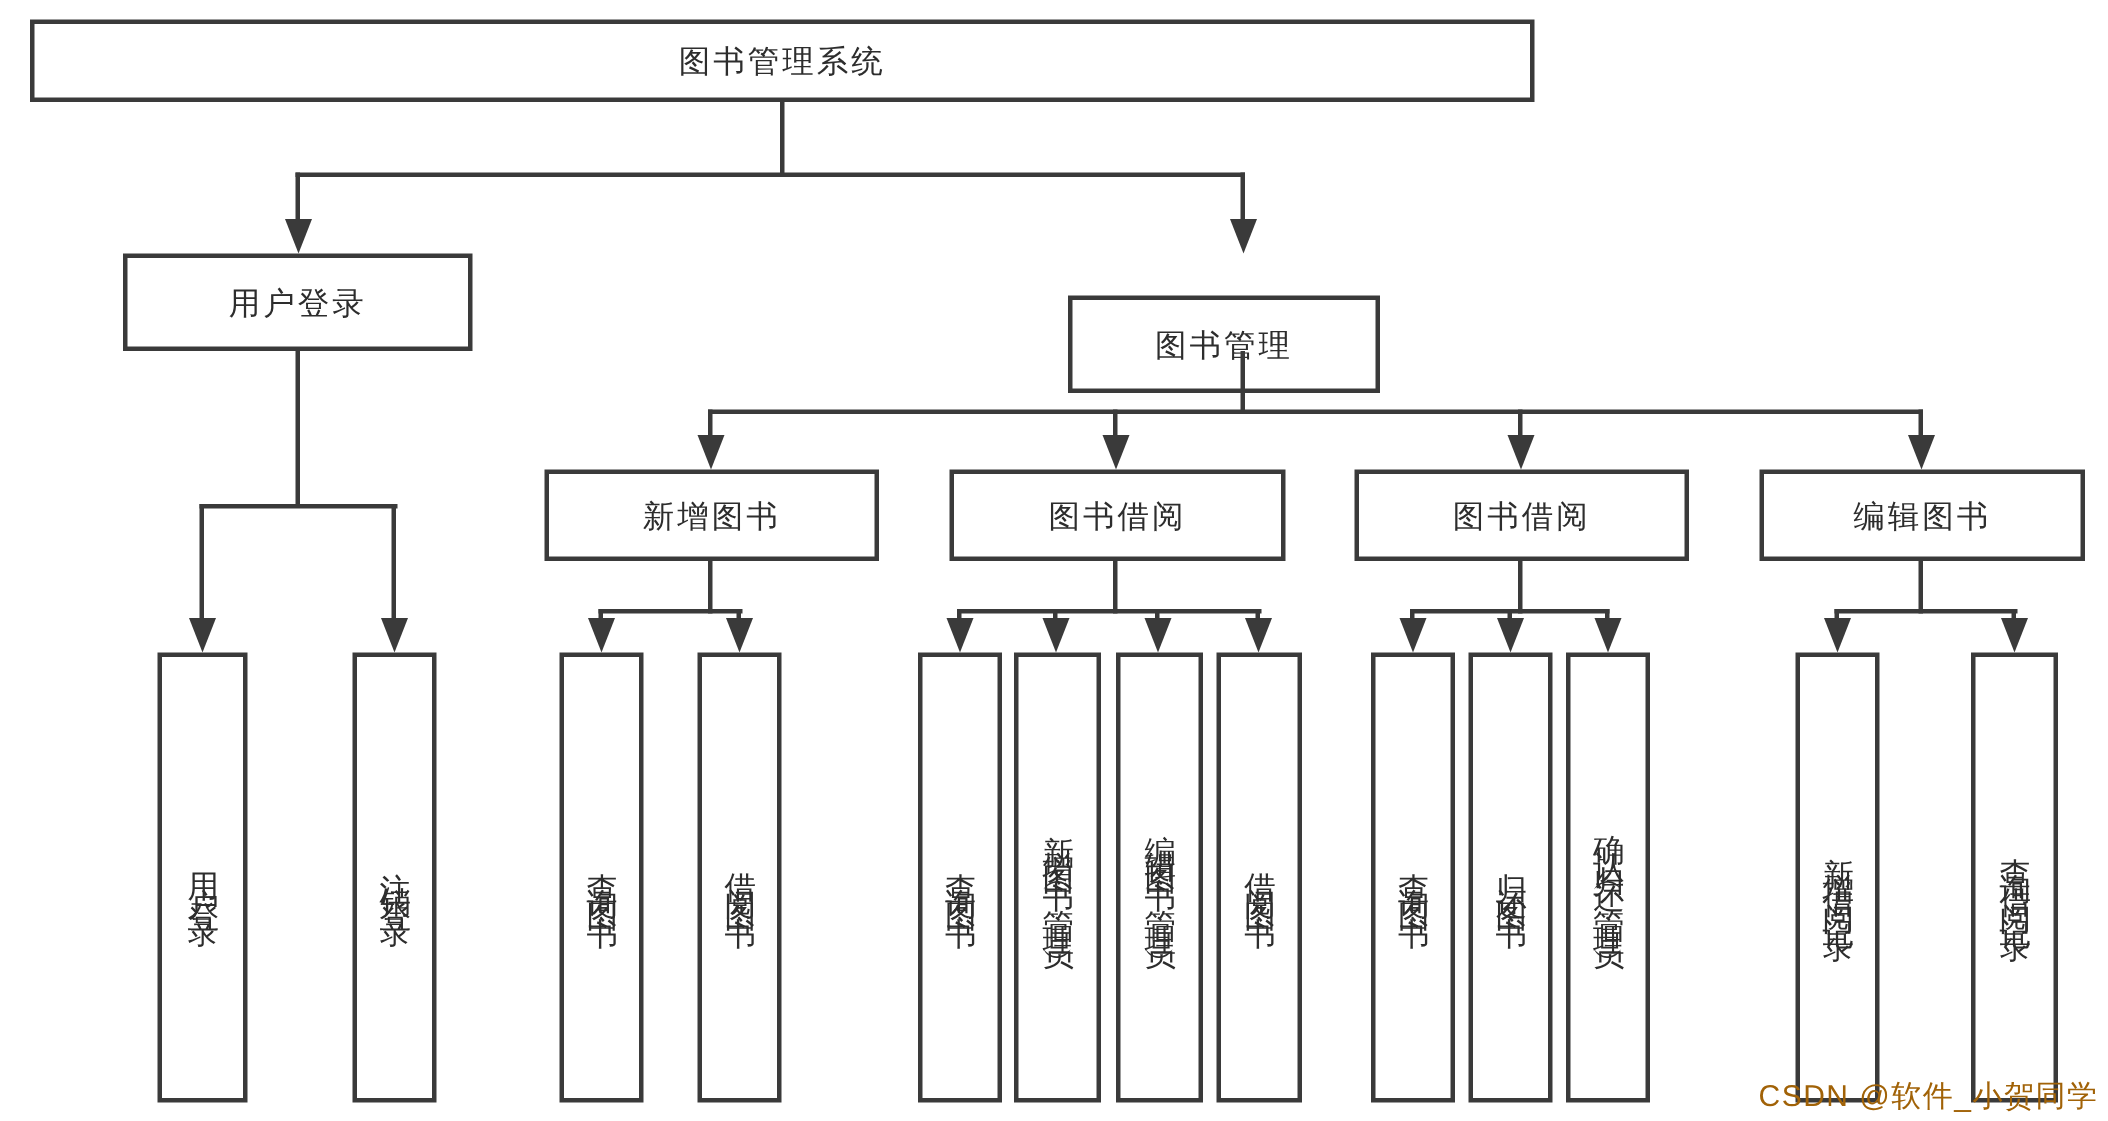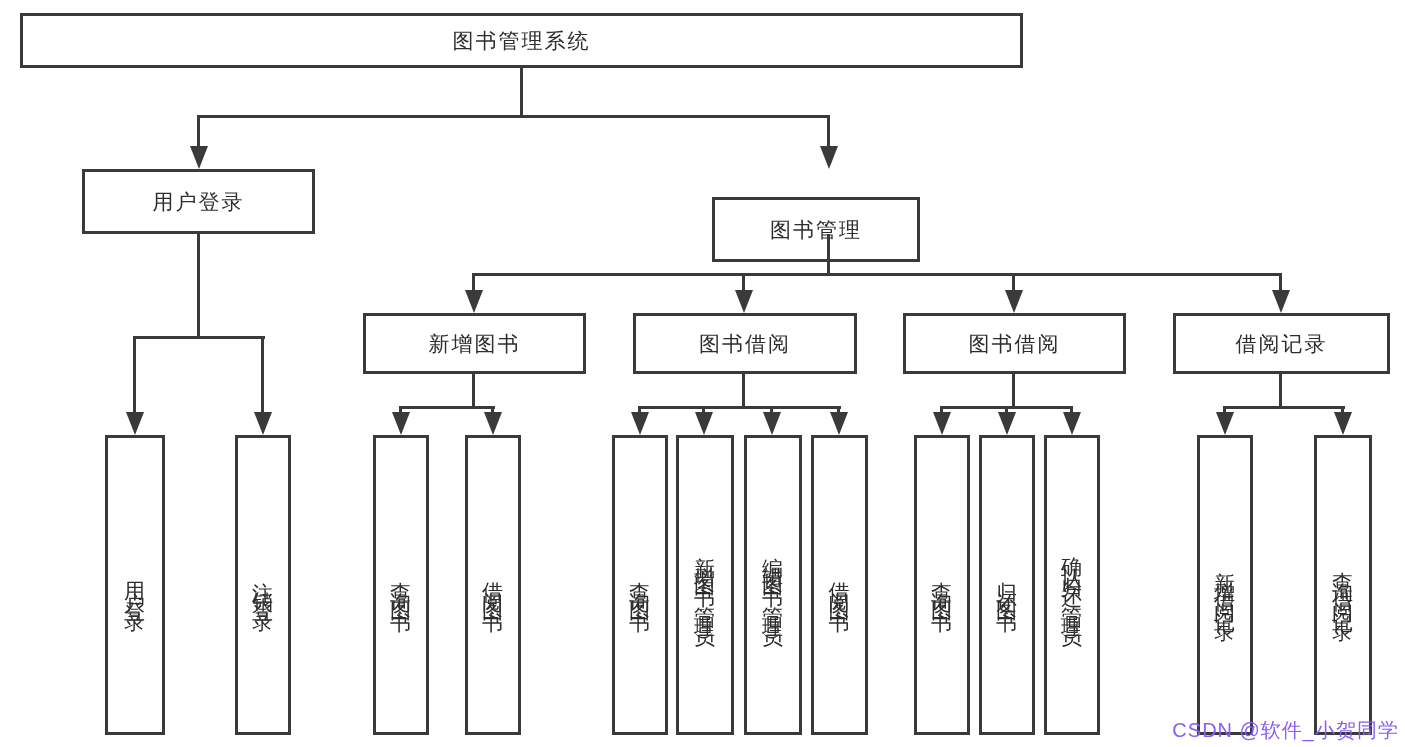--- a/index.html
+++ b/index.html
@@ -41,21 +41,21 @@
     width: 0; height: 0;
     border-left: 9px solid transparent;
     border-right: 9px solid transparent;
     border-top: 23px solid #3a3a3a;
   }
   .watermark {
     position: absolute;
     right: 6px;
     bottom: 3px;
     font-size: 20px;
-    color: #8b5cf6;
+    color: #a16207;
     letter-spacing: 1px;
     white-space: nowrap;
   }
 </style>
 </head>
 <body>
 
 <div class="canvas">
 
   <div class="node" style="left:20px; top:13px; width:1003px; height:55px;">
@@ -76,21 +76,21 @@
 
   <div class="node" style="left:633px; top:313px; width:224px; height:61px;">
     <span class="lbl">图书借阅</span>
   </div>
 
   <div class="node" style="left:903px; top:313px; width:223px; height:61px;">
     <span class="lbl">图书借阅</span>
   </div>
 
   <div class="node" style="left:1173px; top:313px; width:217px; height:61px;">
-    <span class="lbl">借阅记录</span>
+    <span class="lbl">编辑图书</span>
   </div>
 
   <div class="node leaf" style="left:105px; top:435px; width:60px; height:300px;">
     <span class="lbl-v">用户登录</span>
   </div>
   <div class="node leaf" style="left:235px; top:435px; width:56px; height:300px;">
     <span class="lbl-v">注销登录</span>
   </div>
 
   <div class="node leaf" style="left:373px; top:435px; width:56px; height:300px;">

